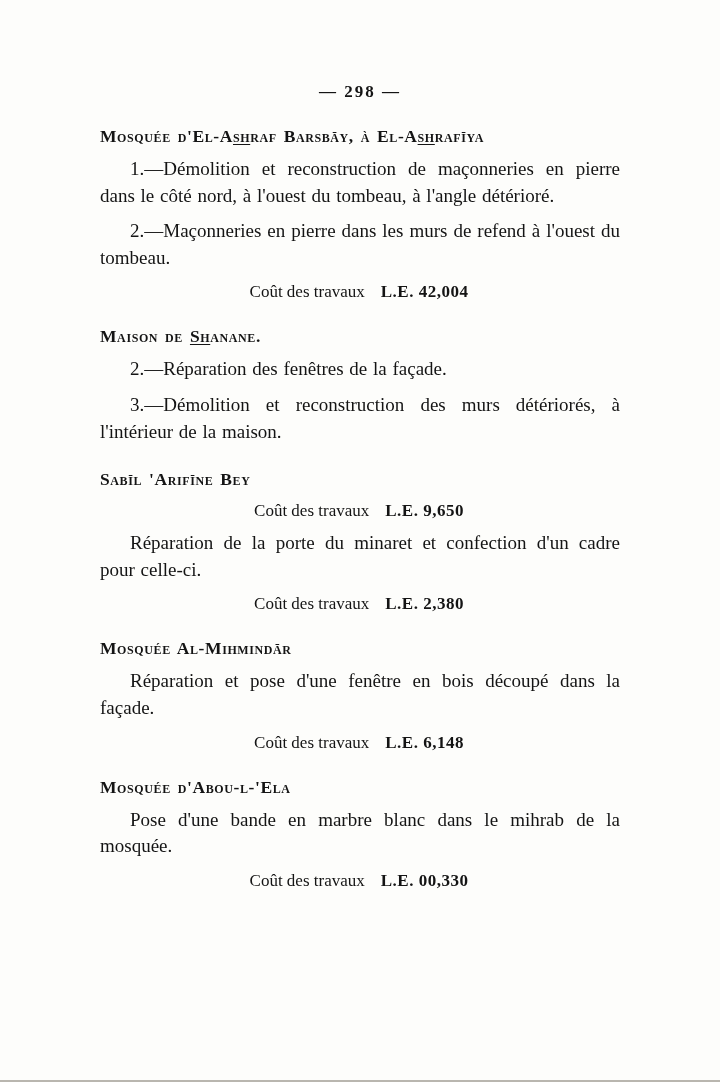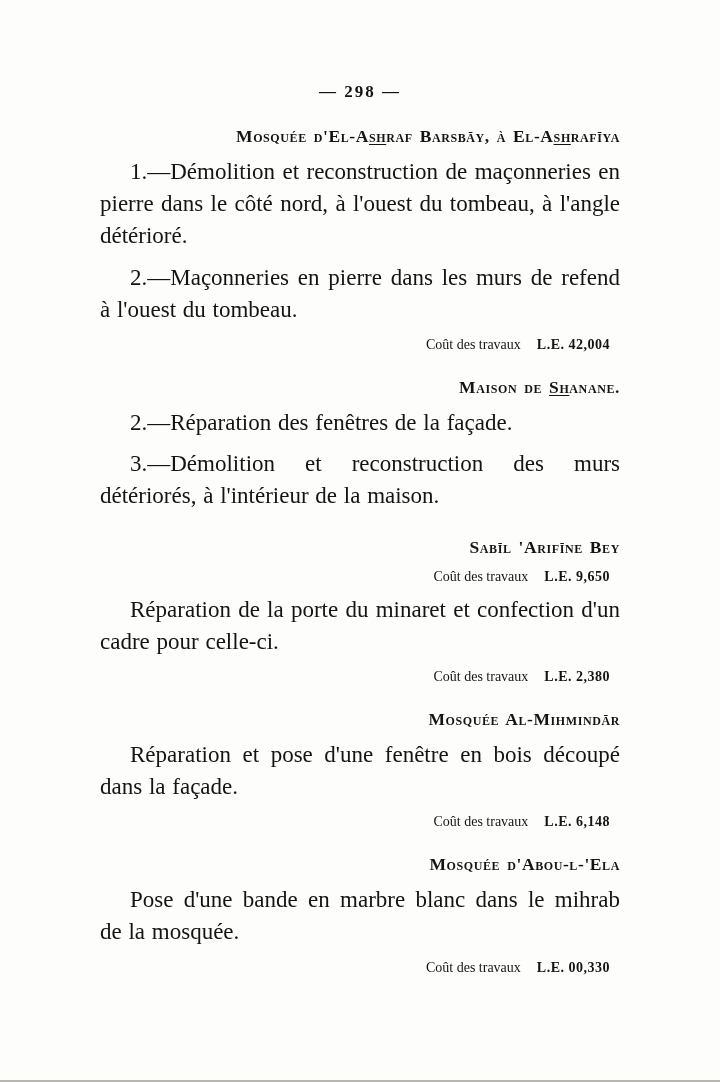--- a/index.html
+++ b/index.html
@@ -17,41 +17,41 @@
     overflow: hidden;
   }
   .page-number {
     text-align: center;
     font-weight: bold;
     font-size: 17px;
     letter-spacing: 2px;
     margin-bottom: 16px;
   }
   .section-heading {
-    text-align: right;
+    text-align: left;
     font-variant: small-caps;
     font-weight: bold;
     font-size: 17.5px;
     letter-spacing: 0.6px;
     margin: 24px 0 6px 0;
     word-spacing: 2px;
   }
   .section-heading .u { text-decoration: underline; text-underline-offset: 2px; }
   .para {
-    font-size: 23px;
+    font-size: 19px;
     line-height: 1.4;
     text-indent: 30px;
     text-align: justify;
     margin: 9px 0;
     word-spacing: 1px;
   }
   .cost-line {
-    text-align: right;
-    font-size: 14px;
-    margin: 11px 8px 6px 0;
+    text-align: center;
+    font-size: 17px;
+    margin: 11px 0 6px 0;
     padding-right: 2px;
   }
   .cost-line .amount {
     font-weight: bold;
     margin-left: 16px;
     letter-spacing: 0.5px;
   }
   .sections { }
 </style>
 </head>

